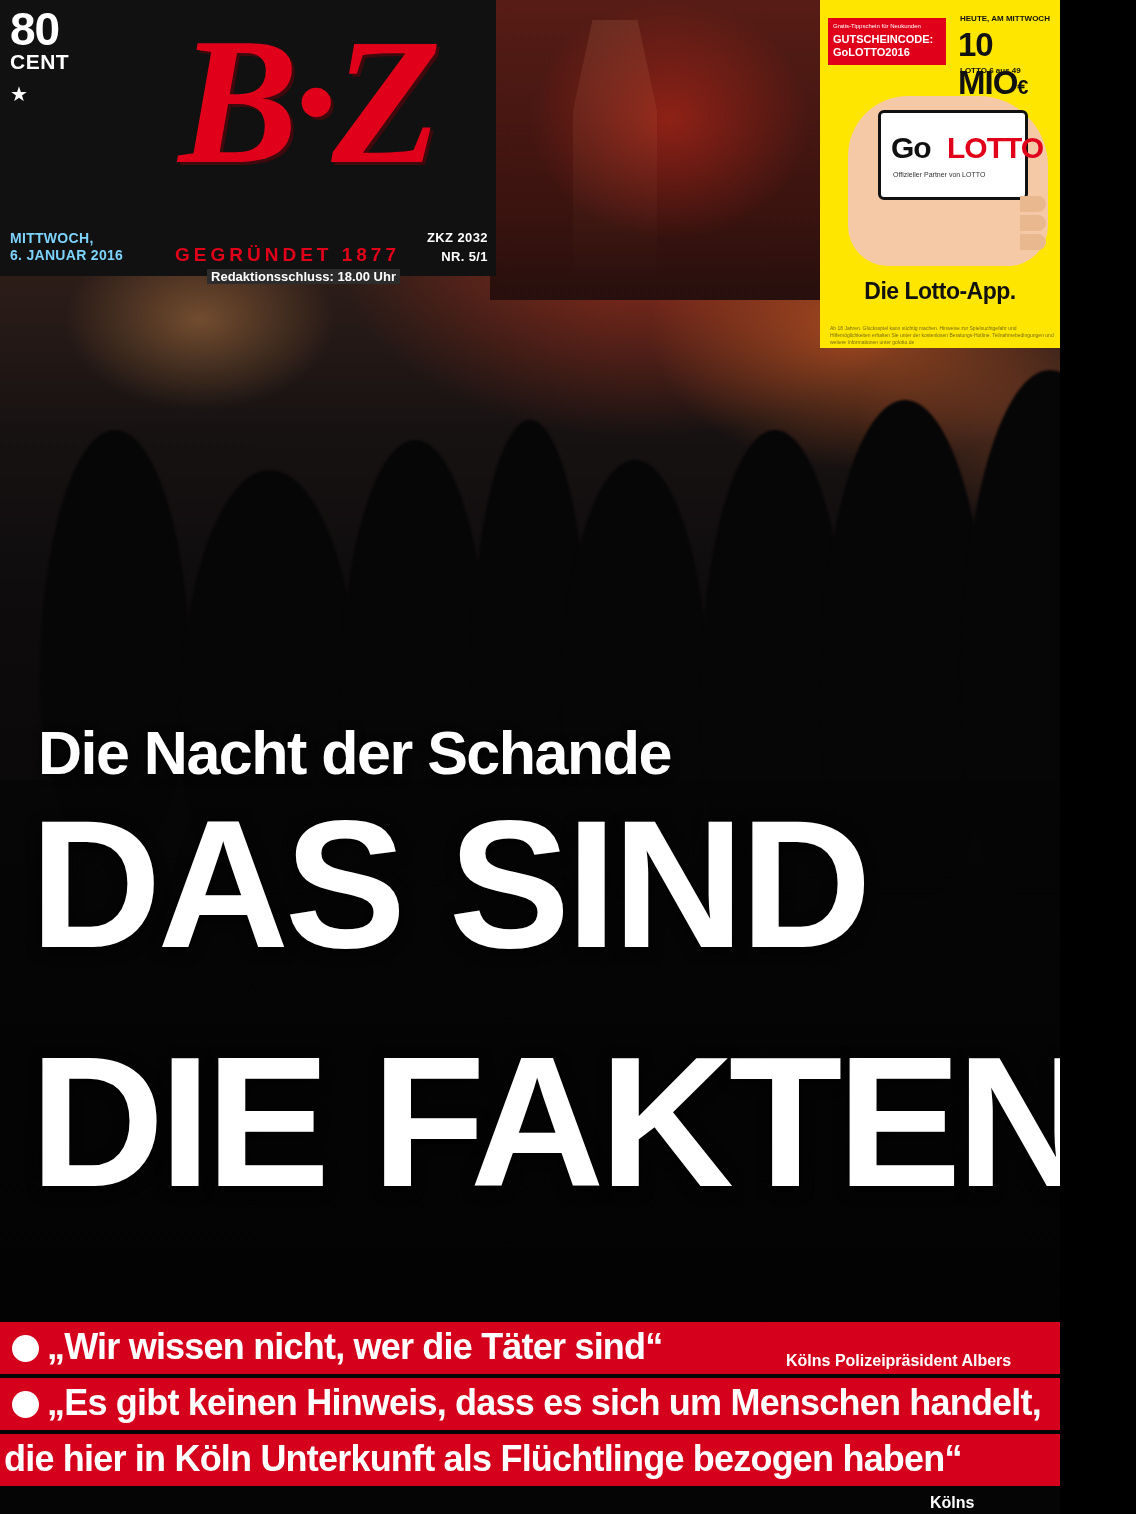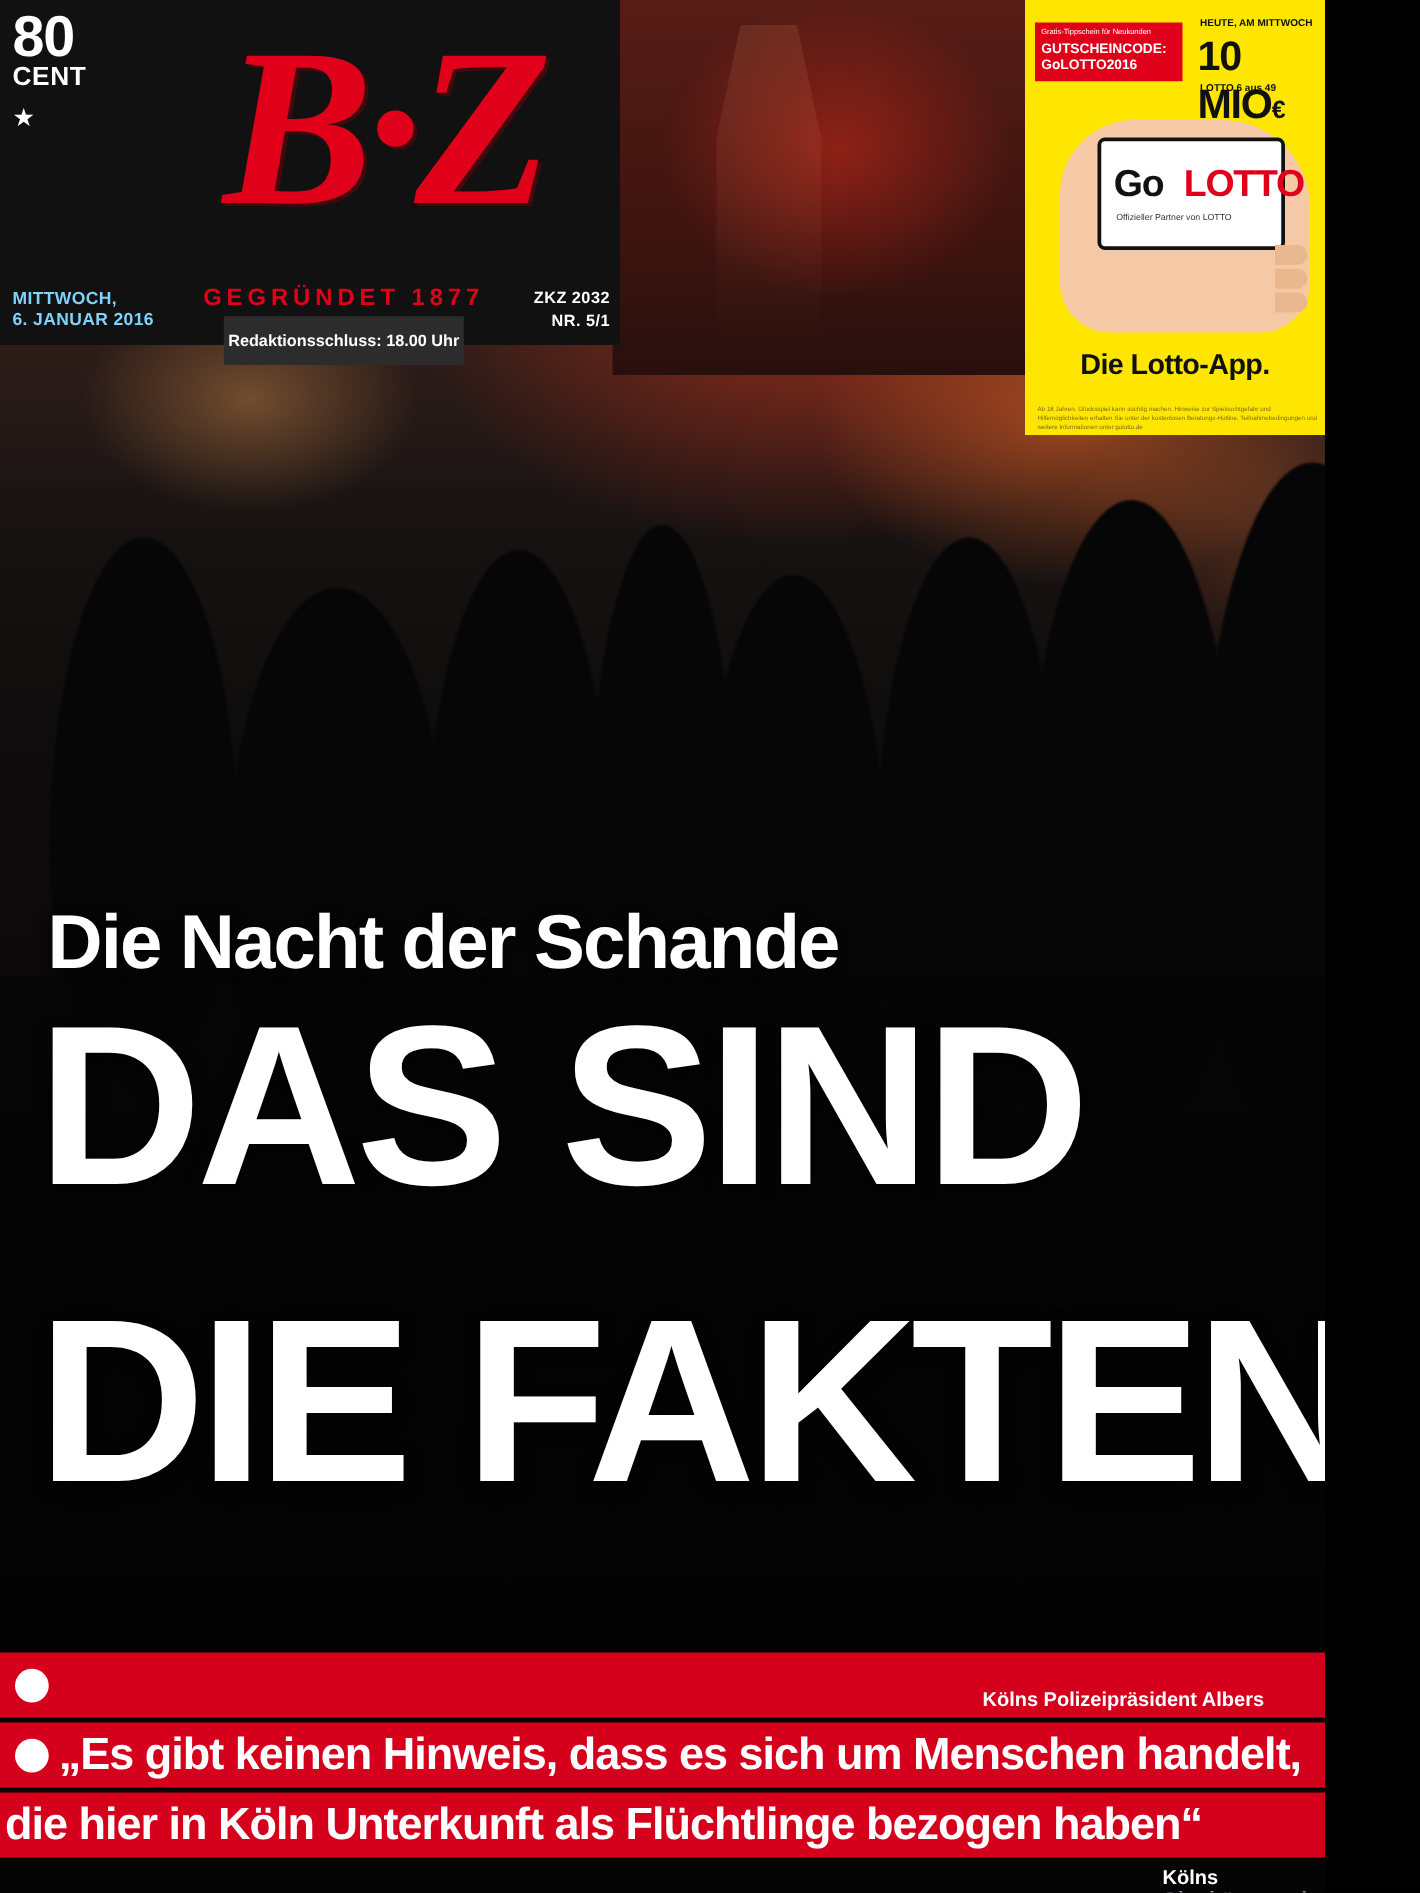--- a/index.html
+++ b/index.html
@@ -82,28 +82,28 @@
     position:absolute; left:112px; top:2px; width:390px; height:215px;
     color:#e1001a;
     font-family:"Liberation Serif", serif;
     font-size:180px; font-weight:bold; font-style:italic;
     line-height:200px; letter-spacing:-6px;
     text-align:center;
     text-shadow:3px 3px 0 rgba(120,0,12,0.45);
   }
 
   .founded {
-    position:absolute; left:150px; top:228px; width:250px; text-align:center;
+    position:absolute; left:150px; top:244px; width:250px; text-align:right;
   }
   .founded .g {
     color:#e1001a; font-size:19px; font-weight:bold; letter-spacing:4px;
   }
   .founded .r {
     color:#fff; font-size:13px; font-weight:bold; margin-top:3px;
-    background:#2c2c2c; display:inline-block; padding:12px 4px;
+    background:#2c2c2c; display:inline-block; padding:0 4px;
   }
 
   .dateblock {
     position:absolute; left:10px; top:230px; color:#7dd3fc;
     font-size:14px; font-weight:bold; line-height:17px; letter-spacing:0.3px;
   }
   .issue {
     position:absolute; right:8px; top:228px; color:#fff;
     font-size:13px; font-weight:bold; line-height:19px; text-align:right; letter-spacing:0.4px;
   }
@@ -268,21 +268,21 @@
     <div class="slogan">Die Lotto-App.</div>
     <div class="legal">Ab 18 Jahren. Glücksspiel kann süchtig machen. Hinweise zur Spielsuchtgefahr und Hilfemöglichkeiten erhalten Sie unter der kostenlosen Beratungs-Hotline. Teilnahmebedingungen und weitere Informationen unter golotto.de</div>
   </div>
 
   <div class="kicker">Die Nacht der Schande</div>
   <div class="hl1">DAS SIND</div>
   <div class="hl2">DIE FAKTEN</div>
 
   <div class="quotes">
     <div class="qbar">
-      <span class="bullet"></span>
+      <span class="bullet"></span><span>„Wir wissen nicht, wer die Täter sind“</span>
     </div>
     <div class="qbar">
       <span class="bullet"></span><span>„Es gibt keinen Hinweis, dass es sich um Menschen handelt,</span>
     </div>
     <div class="qbar nobullet">
       <span>die hier in Köln Unterkunft als Flüchtlinge bezogen haben“</span>
     </div>
   </div>
 
   <div class="attrib a1">Kölns Polizeipräsident Albers</div>

